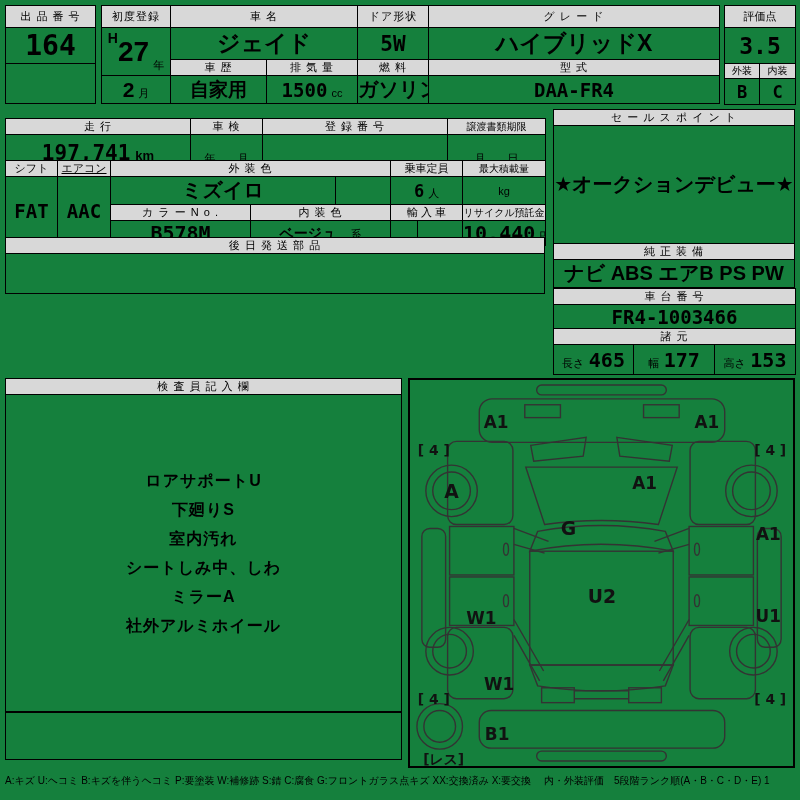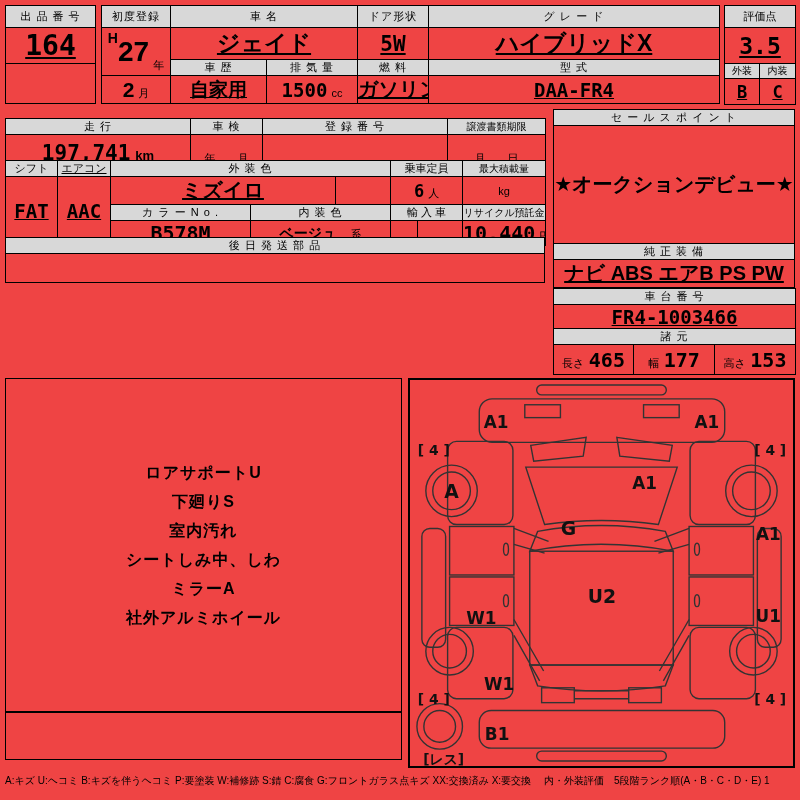--- a/index.html
+++ b/index.html
@@ -1,23 +1,23 @@
 <!DOCTYPE html>
 <html><head>
 <meta charset="utf-8">
 <style>
   html,body{margin:0;padding:0;background:#fff;}
-  .sheet{position:relative;width:800px;height:800px;background:#ef4444;color:#000;
+  .sheet{position:relative;width:800px;height:800px;background:#15803d;color:#000;
          font-family:"Liberation Sans","DejaVu Sans",sans-serif;}
   table.bx{position:absolute;border-collapse:collapse;table-layout:fixed;}
   .bx td{border:1.5px solid #000;padding:0;overflow:hidden;white-space:nowrap;
          text-align:center;vertical-align:middle;}
   .hd{background:#d8d8d8;font-size:11px;font-weight:400;letter-spacing:1px;}
   .hd-s{background:#d8d8d8;font-size:10px;font-weight:400;letter-spacing:0;}
-  .val{font-weight:bold;text-decoration:underline;}
+  .val{font-weight:bold;}
   .mono{font-family:"DejaVu Sans Mono","Liberation Mono",monospace;}
   .n28{font-size:28px;font-weight:bold;}
   .n24{font-size:23px;font-weight:bold;}
   .n22{font-size:21px;font-weight:bold;}
   .n20{font-size:19px;font-weight:bold;}
   .n18{font-size:17px;font-weight:bold;}
   .n16{font-size:20px;font-weight:bold;}
   .n14{font-size:14px;font-weight:bold;}
   .era{font-size:14px;font-weight:bold;vertical-align:18px;}
   .u{font-size:11px;font-weight:400;margin-left:4px;}
@@ -181,21 +181,21 @@
             <div class="imp">
               <span class="i1"></span>
               <span class="i2"></span>
             </div>
           </td>
       <td class="right"><span class="n16 mono">10,440</span><span class="u">円</span></td>
     </tr>
   </tbody>
     </table>
 
-  <table class="bx" style="left:5px;top:237px;width:540px;height:46px;">
+  <table class="bx" style="left:5px;top:237px;width:540px;height:57px;">
     <tbody>
         <tr style="height:15px;">
           <td class="hd">後 日 発 送 部 品</td>
         </tr>
     <tr>
           <td class="body"></td>
         </tr>
   </tbody>
     </table>
 
@@ -236,20 +236,23 @@
     <tr style="height:30px;">
       <td><span class="small">長さ</span> <span class="n16 mono">465</span></td>
       <td><span class="small">幅</span> <span class="n16 mono">177</span></td>
       <td><span class="small">高さ</span> <span class="n16 mono">153</span></td>
     </tr>
   </tbody>
     </table>
 
   <table class="bx" style="left:5px;top:378px;width:397px;height:334px;">
     <tbody>
+        <tr style="height:15px;">
+          <td class="hd">検 査 員 記 入 欄</td>
+        </tr>
     <tr>
           <td class="body">
       <div class="note-line">ロアサポートU</div>
       <div class="note-line">下廻りS</div>
       <div class="note-line">室内汚れ</div>
       <div class="note-line">シートしみ中、しわ</div>
       <div class="note-line">ミラーA</div>
       <div class="note-line">社外アルミホイール</div>
     </td>
         </tr>

